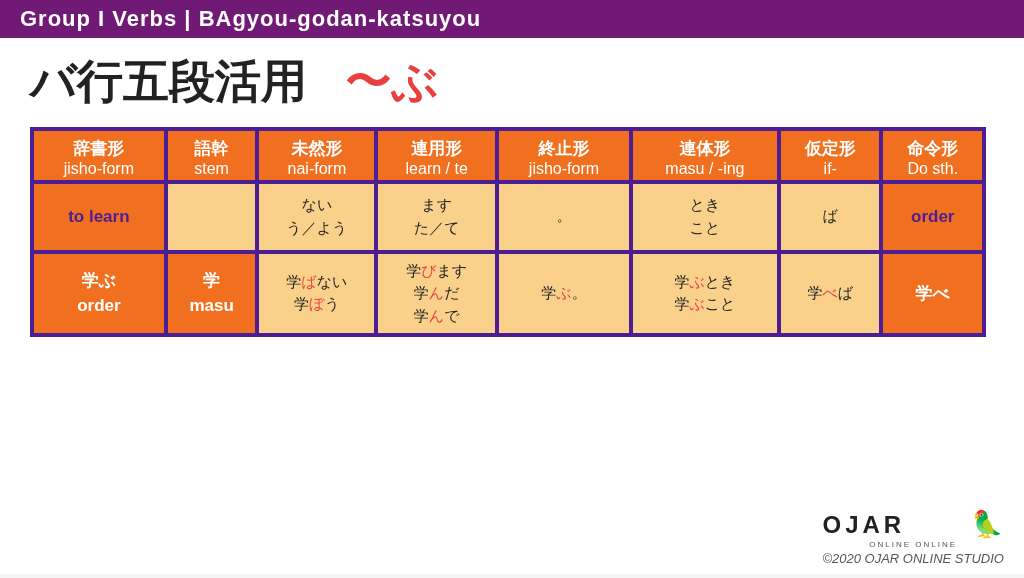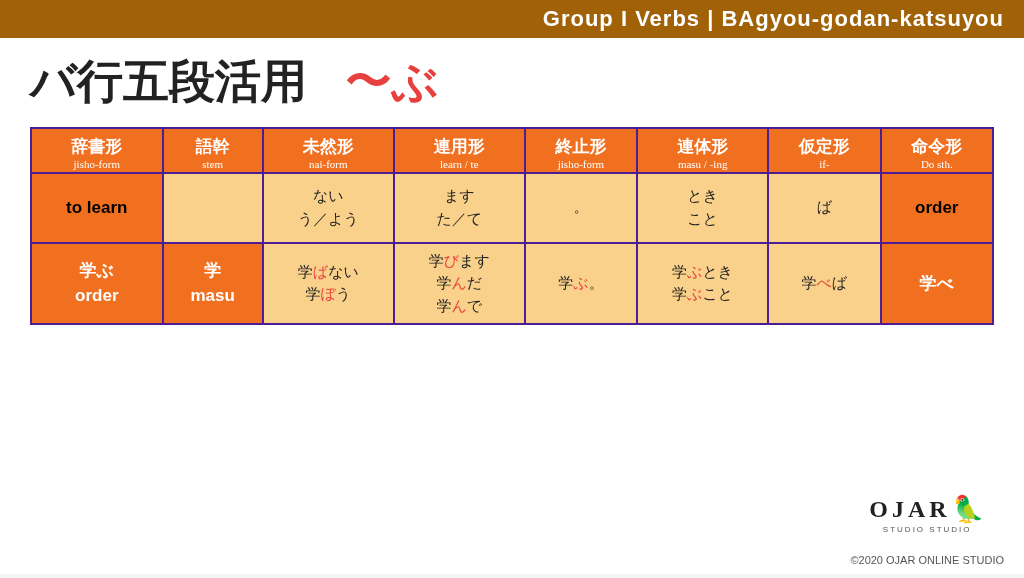--- a/index.html
+++ b/index.html
@@ -6,33 +6,32 @@
     body {
       width: 1024px;
       height: 578px;
       background: #f5f5f5;
       font-family: 'Arial', sans-serif;
       overflow: hidden;
       position: relative;
     }
 
     .header-bar {
-      background: #a16207;
+      background: #701a75;
       color: white;
       padding: 6px 20px;
       font-size: 22px;
       font-weight: bold;
       letter-spacing: 1px;
-      text-align: right;
     }
 
     .main-content {
       background: white;
       margin: 0;
-      padding: 18px 30px 10px 30px;
+      padding: 18px 38px 10px 30px;
       height: calc(578px - 42px);
       position: relative;
     }
 
     .page-title {
       font-size: 46px;
       font-weight: bold;
       color: #222;
       margin-bottom: 20px;
       line-height: 1.1;
@@ -42,53 +41,52 @@
       color: #e8403e;
     }
 
     table {
       border-collapse: collapse;
       width: 100%;
       margin-top: 4px;
     }
 
     th, td {
-      border: 2px solid #4c1d95;
+      border: 4px solid #4c1d95;
       text-align: center;
       vertical-align: middle;
       padding: 4px 6px;
     }
 
     .header-row th {
       background: #F07020;
       color: white;
       font-size: 17px;
       font-weight: bold;
       padding: 6px 4px 2px 4px;
     }
 
     .header-row th .sub-label {
-      font-size: 11px;
+      font-size: 16px;
       font-weight: normal;
       color: white;
       display: block;
-      font-family: Liberation Serif, serif;
     }
 
     .template-row td {
       background: #FAD18A;
       color: #222;
       font-size: 15px;
       padding: 8px 4px;
       height: 70px;
     }
 
     .template-row td.orange-cell {
       background: #F07020;
-      color: #000000;
+      color: #4c1d95;
       font-weight: bold;
       font-size: 17px;
     }
 
     .data-row td {
       background: #FAD18A;
       color: #222;
       font-size: 15px;
       padding: 6px 4px;
       height: 75px;
@@ -256,21 +254,21 @@
         <td class="orange-cell">
           <span>
             <span>学</span><span>べ</span>
           </span>
         </td>
       </tr>
     </tbody>
   </table>
 
   <div class="footer-logo">
-    <div style="display:flex; align-items:center; justify-content:center;font-family:Liberation Serif, serif;">
+    <div style="display:flex; align-items:center; justify-content:space-between;">
       <span style="font-size:24px; font-weight:bold; letter-spacing:4px; color:#222;">OJAR</span>
       <span style="font-size:26px; margin-left:2px;">🦜</span>
     </div>
-    <div style="font-size:8px; letter-spacing:2px; color:#555; text-align:center;">STUDIO STUDIO</div>
-    <div style="font-size:11px; color:#555; margin-top:20px;">©2020 OJAR ONLINE STUDIO</div>
+    <div style="font-size:8px; letter-spacing:2px; color:#555; text-align:center;">ONLINE ONLINE</div>
+    <div style="font-size:13px; color:#555; margin-top:2px;font-style:italic;">©2020 OJAR ONLINE STUDIO</div>
   </div>
 
 </div>
 
 </body></html>

